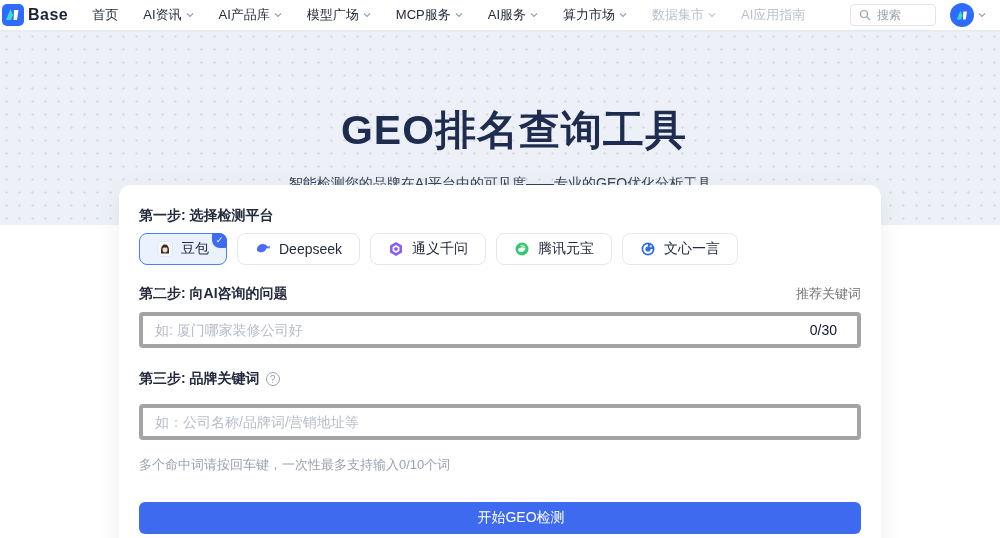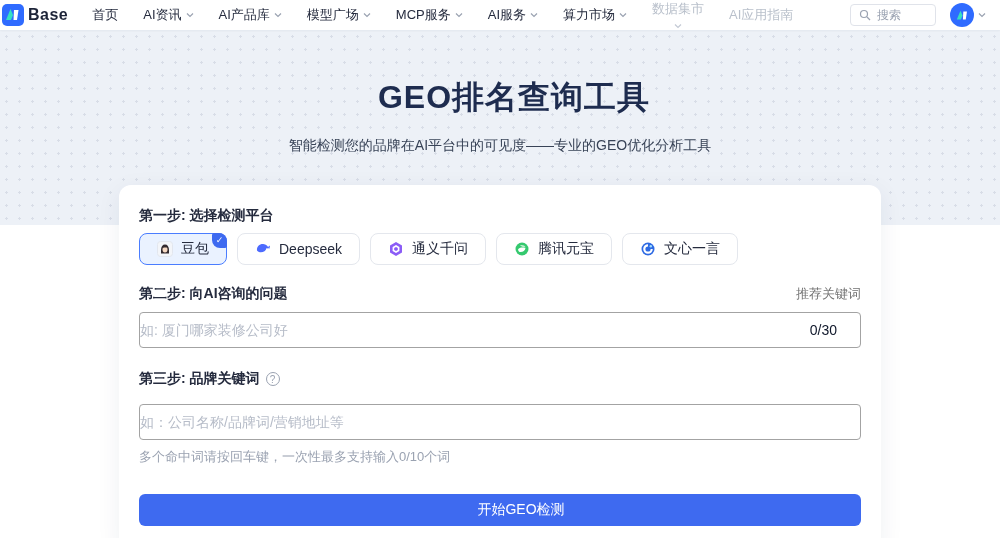--- a/index.html
+++ b/index.html
@@ -9,64 +9,64 @@
   
   .header { position:relative; height:30px; background:#ffffff; display:flex; align-items:center;
     padding:0 14px 0 2px; box-shadow:0 1px 2px rgba(20,30,60,.05); z-index:5; }
   .logo { display:flex; align-items:center; gap:4px; margin-right:24px; cursor:pointer;justify-content:flex-end; }
   .logo-mark { width:22px; height:22px; border-radius:5px; background:#2f6bff; display:flex;
     align-items:center; justify-content:center; flex:0 0 auto; }
   .logo-text { font-size:16px; font-weight:bold; color:#1d2438; letter-spacing:.5px; }
   .nav { display:flex; align-items:center; gap:25px; }
   .nav-item { display:flex; align-items:center; gap:4px; font-size:13px; color:#252b3e;
     cursor:pointer; white-space:nowrap; }
-  .nav-item.disabled { color:#b9c0cb;flex-direction:column; }
+  .nav-item.disabled { color:#b9c0cb; }
   .chev { width:8px; height:8px; display:inline-block; }
   .header-right { margin-left:auto; display:flex; align-items:center; gap:14px; }
   .search-box { display:flex; align-items:center; gap:6px; width:86px; height:22px;
     border:1px solid #e0e3ea; border-radius:4px; padding:0 8px; background:#fff; }
   .search-box input { border:none; outline:none; width:50px; font-size:12px; color:#333;
     font-family:inherit; background:transparent; }
   .search-box input::placeholder { color:#9aa2b1; }
   .avatar-wrap { display:flex; align-items:center; gap:4px; cursor:pointer; }
   .avatar { width:24px; height:24px; border-radius:50%; background:#2f6bff; display:flex;
     align-items:center; justify-content:center; }
 
   
   .hero { height:195px; background-color:#edf1f7;
     background-image:radial-gradient(circle,#d8dde7 1.2px,transparent 1.3px);
     background-size:13px 13px; text-align:center; }
-  .hero-title { padding-top:46px; font-size:32px; font-weight:bold; color:#1e2c4f; letter-spacing:1px;margin-left:28px; }
+  .hero-title { padding-top:73px; font-size:41px; font-weight:bold; color:#1e2c4f; letter-spacing:1px;margin-left:28px; }
   .hero-sub { margin-top:17px; font-size:14px; color:#384357; }
 
   
   .card { position:relative; z-index:2; width:762px; margin:-40px auto 0; background:#ffffff;
     border-radius:12px; box-shadow:0 6px 24px rgba(30,44,79,.07); padding:22px 20px 25px; }
   .step-label { font-size:14px; font-weight:bold; color:#252b3e; display:flex; align-items:center; gap:6px; }
   .platforms { display:flex; gap:10px; margin:8px 0 20px; }
   .platform-btn { position:relative; display:flex; align-items:center; gap:8px; height:32px;
     padding:0 17px; background:#fff; border:1px solid #e4e7ed; border-radius:8px;
     font-size:14px; color:#252b3e; cursor:pointer; }
   .platform-btn.selected { background:#eaf2ff; border:1px solid #4a7dff; }
   .pf-badge { position:absolute; top:-1px; right:-1px; width:15px; height:15px; background:#3e6af0;
     border-radius:2px 8px 2px 8px; color:#fff; font-size:9px; line-height:15px; text-align:center; }
   .pf-icon { width:16px; height:16px; flex:0 0 auto; }
 
   .row-between { display:flex; align-items:center; justify-content:space-between; margin-bottom:9px; }
   .link { font-size:13px; color:#737373; cursor:pointer; }
   .input-wrap { position:relative; margin-bottom:22px; }
-  .text-input { width:100%; height:36px; border:1px solid #a3a3a3; border-radius:4px;
-    padding:0 52px 0 0; font-size:14px; color:#15803d; outline:none; font-family:inherit; }
+  .text-input { width:100%; height:36px; border:4px solid #a3a3a3; border-radius:4px;
+    padding:0 52px 0 12px; font-size:14px; color:#15803d; outline:none; font-family:inherit; }
   .text-input::placeholder { color:#b6bcc8; }
   .counter { position:absolute; right:24px; top:50%; transform:translateY(-50%);
     font-size:14px; color:#0f172a; }
   .step3-row { margin-bottom:16px; }
   .help-icon { width:14px; height:14px; border:1px solid #9aa2b1; border-radius:50%; color:#9aa2b1;
     font-size:10px; line-height:13px; text-align:center; font-weight:normal; cursor:pointer; }
-  .input-wrap.brand { margin-bottom:8px; }
+  .input-wrap.brand { margin-bottom:16px; }
   .hint { font-size:13px; color:#9aa2b1; margin-bottom:28px; }
   .submit-btn { width:100%; height:32px; background:#3e6af0; border:none; border-radius:6px;
     color:#ffffff; font-size:14px; cursor:pointer; font-family:inherit;padding-left:42px; }
 </style>
 </head>
 <body>
 
 <div class="header">
   <div class="logo">
     <span class="logo-mark">

